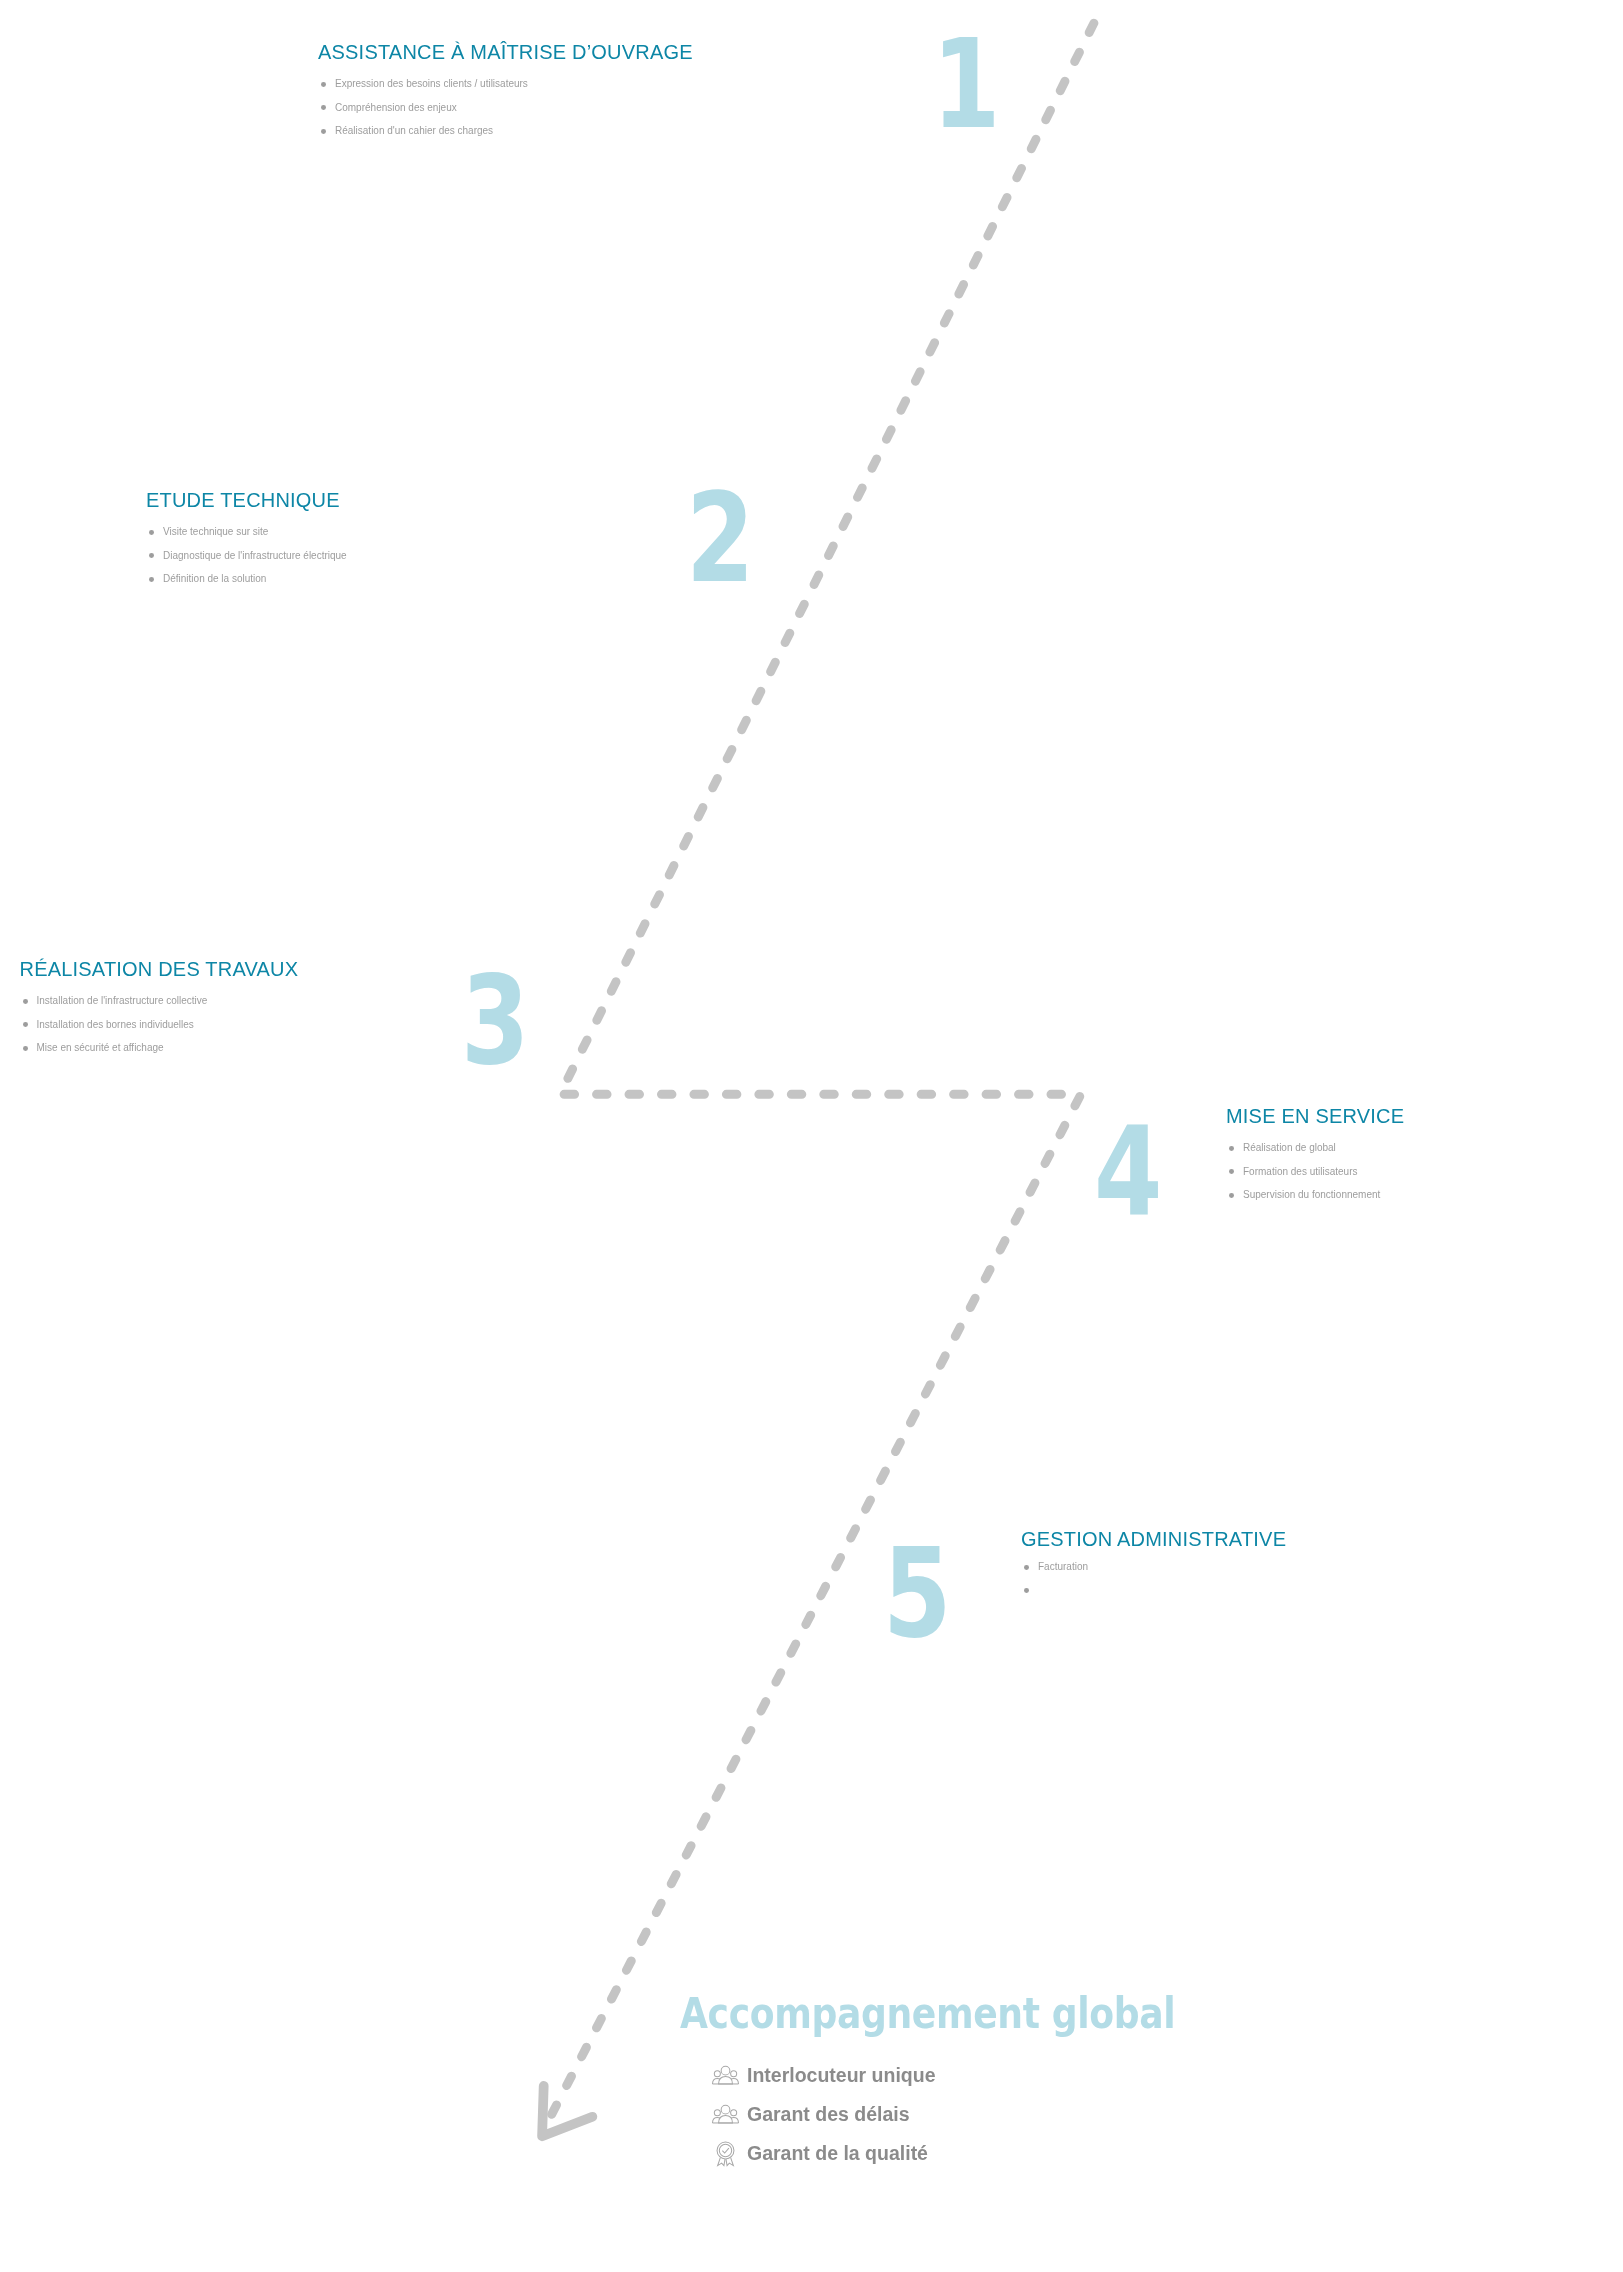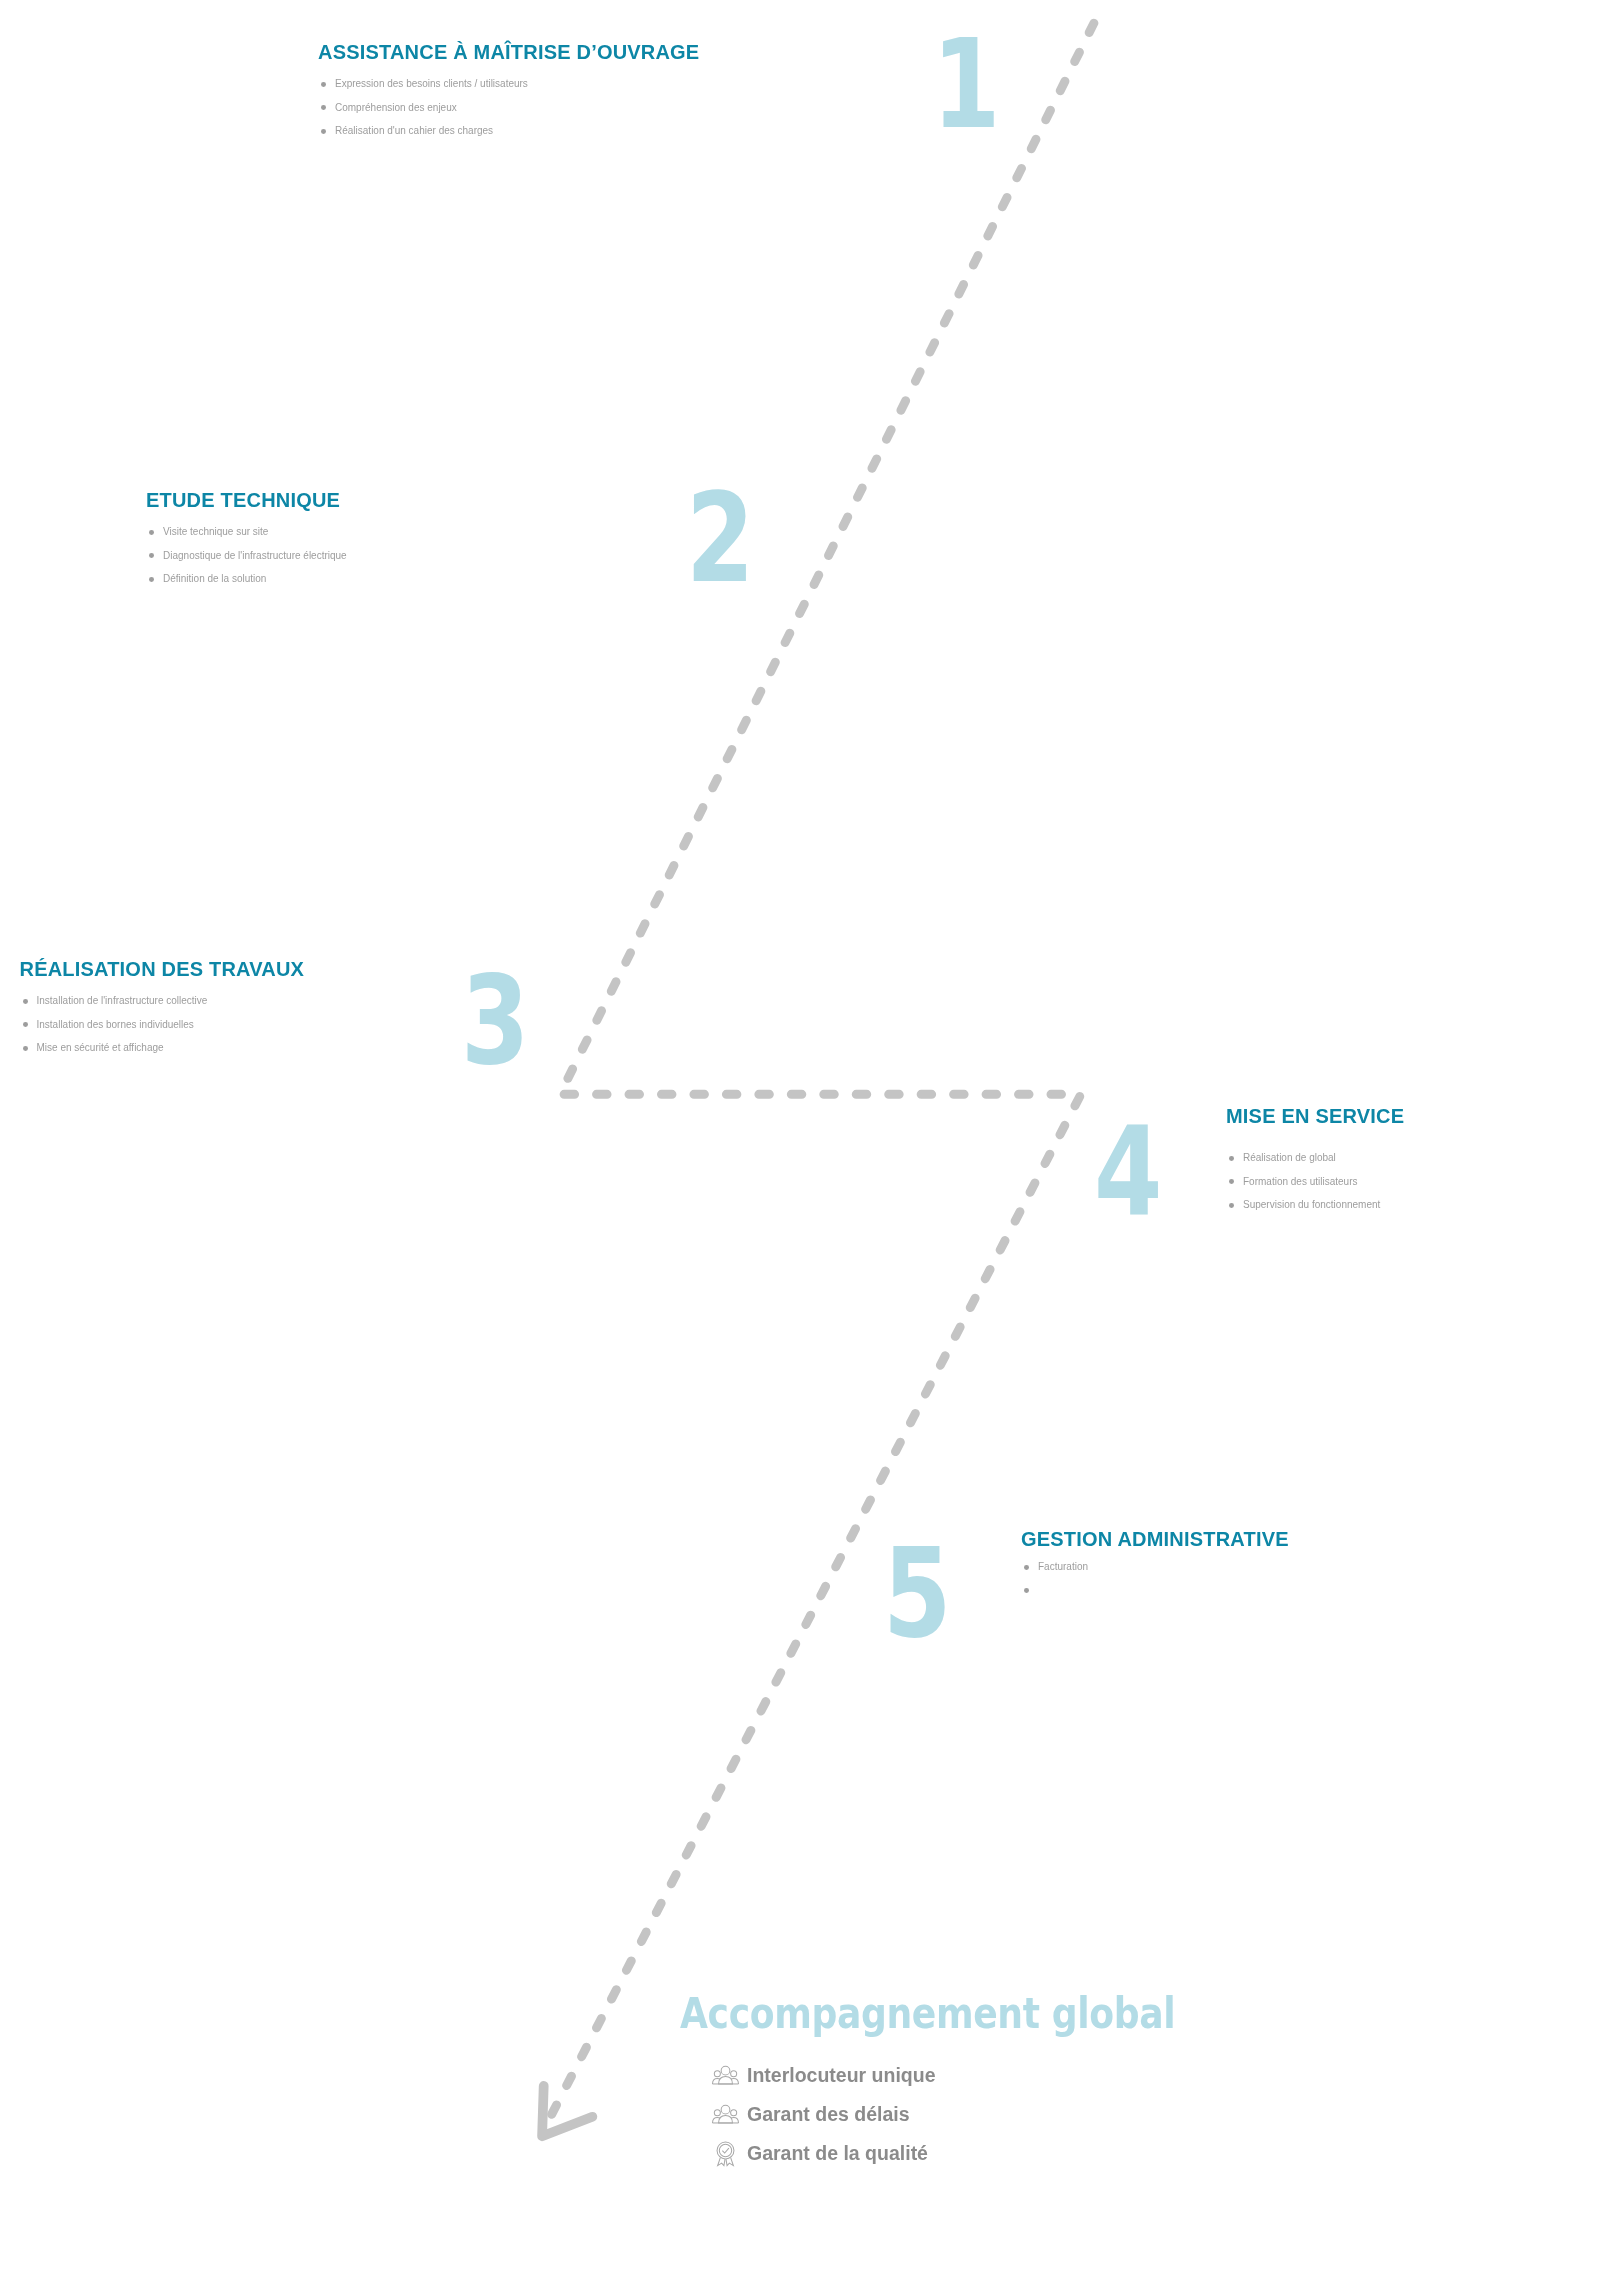--- a/index.html
+++ b/index.html
@@ -39,21 +39,21 @@
     transform: scaleX(0.80);
     transform-origin: left top;
     user-select: none;
   }
 
   
   .step-block { position: absolute; }
 
   .step-title {
     color: #0d86a6;
-    font-weight: bold;
+    font-weight: normal;
     font-size: 20px;
     letter-spacing: 0.01em;
     white-space: nowrap;
     margin-bottom: 8px;
   }
 
   .step-list { list-style: none; }
 
   .step-list li {
     position: relative;
@@ -159,21 +159,21 @@
   <div class="step-block" style="left:19.5px; top:958px;">
     <div class="step-title">RÉALISATION DES TRAVAUX</div>
     <ul class="step-list">
       <li>Installation de l'infrastructure collective</li>
       <li>Installation des bornes individuelles</li>
       <li>Mise en sécurité et affichage</li>
     </ul>
   </div>
 
   <div class="step-block right" style="left:1226px; top:1105px;">
-    <div class="step-title" style="margin-bottom:18px;text-align:center;">MISE EN SERVICE</div>
+    <div class="step-title" style="margin-bottom:8px;text-align:center;">MISE EN SERVICE</div>
     <ul class="step-list">
       <li>Réalisation de global</li>
       <li>Formation des utilisateurs</li>
       <li>Supervision du fonctionnement</li>
     </ul>
   </div>
 
   <div class="step-block right" style="left:1021px; top:1528px;">
     <div class="step-title" style="margin-bottom:4px;">GESTION ADMINISTRATIVE</div>
     <ul class="step-list">

